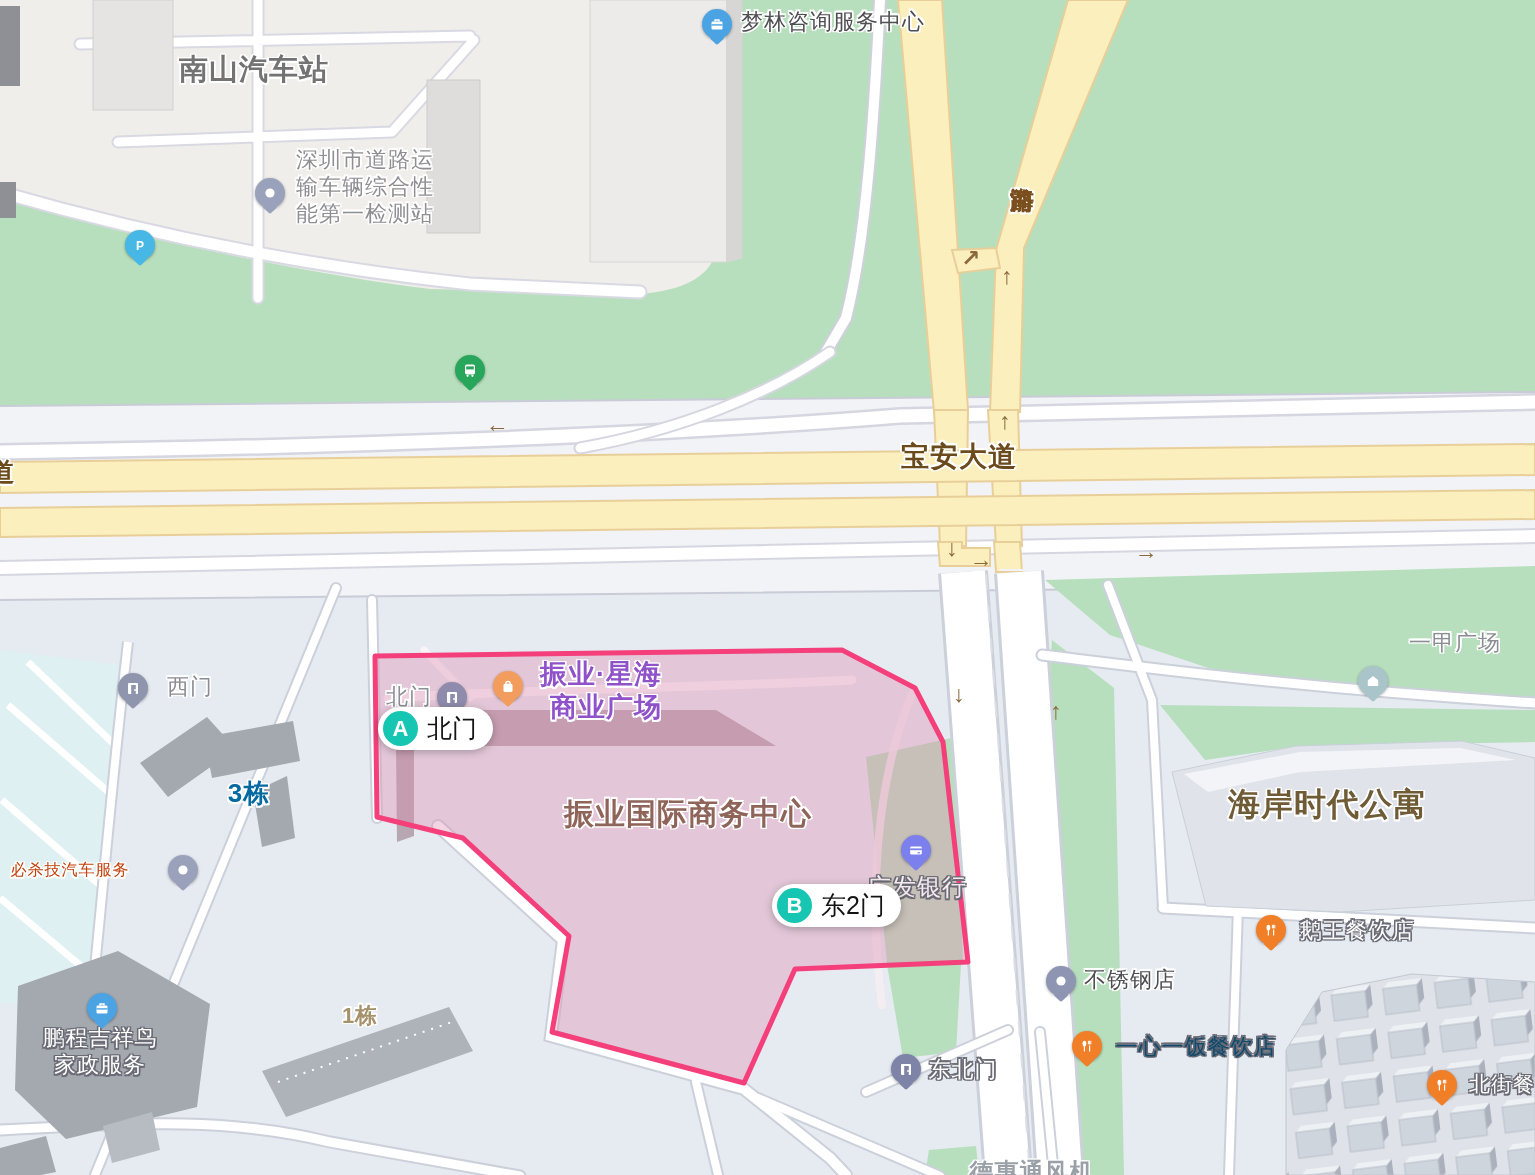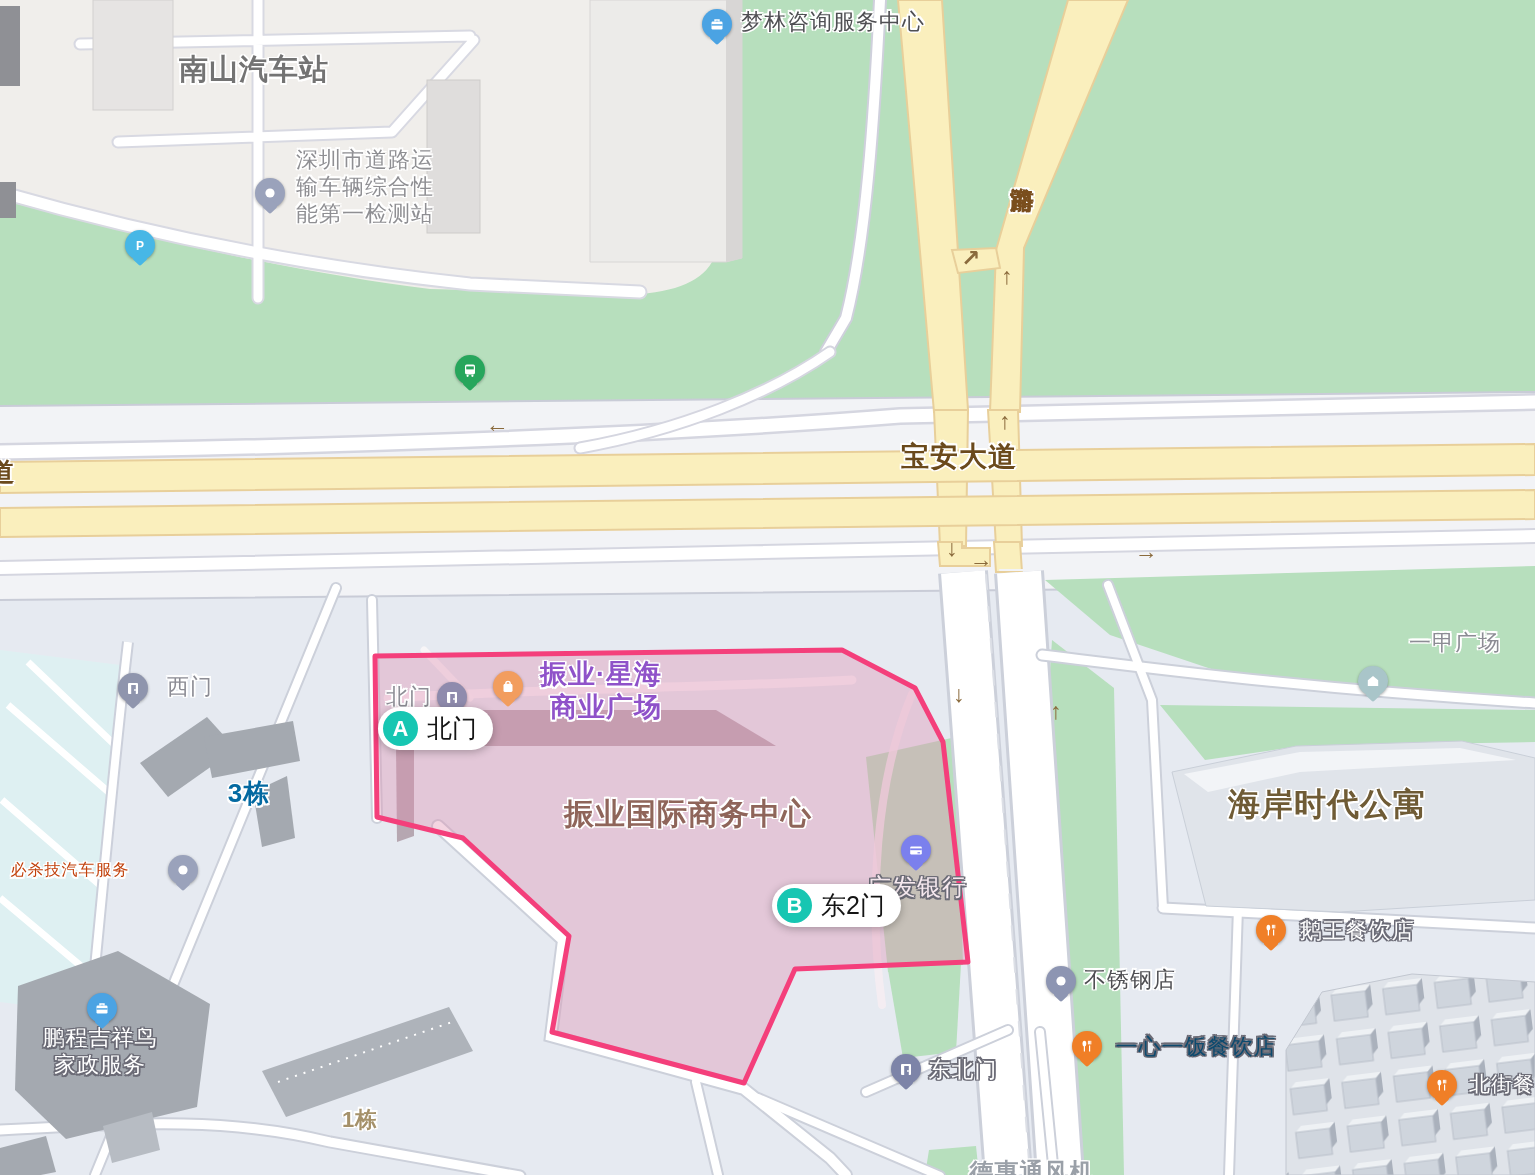--- a/index.html
+++ b/index.html
@@ -177,21 +177,21 @@
     </div>
     <div class="lbl halo-light" style="left: 688px; top: 814px; font-size: 30px; color: rgb(143, 101, 90); font-weight: bold;">
       <div>振业国际商务中心</div>
     </div>
     <div class="lbl halo-light" style="left: 1327px; top: 805px; font-size: 32px; color: rgb(111, 91, 53); font-weight: bold;">
       <div>海岸时代公寓</div>
     </div>
     <div class="lbl halo-light" style="left: 249px; top: 794px; font-size: 26px; color: #0369a1; font-weight: bold;">
       <div>3栋</div>
     </div>
-    <div class="lbl halo-light" style="left: 360px; top: 1120px; font-size: 22px; color: rgb(165, 145, 106); font-weight: bold;">
+    <div class="lbl halo-light" style="left: 360px; top: 1016px; font-size: 22px; color: rgb(165, 145, 106); font-weight: bold;">
       <div>1栋</div>
     </div>
     <div class="lbl halo-light" style="left: 1032px; top: 1172px; font-size: 24px; color: rgb(154, 160, 168); font-weight: bold;">
       <div>德惠通风机</div>
     </div>
     <div class="lbl halo-light" style="left: 959px; top: 457px; font-size: 28px; color: rgb(107, 74, 28); font-weight: bold;">
       <div>宝安大道</div>
     </div>
     <div class="lbl halo-light vert" style="left: 1022px; top: 168px; font-size: 24px; color: rgb(122, 78, 29); font-weight: bold;">
       <div>前海路</div>

